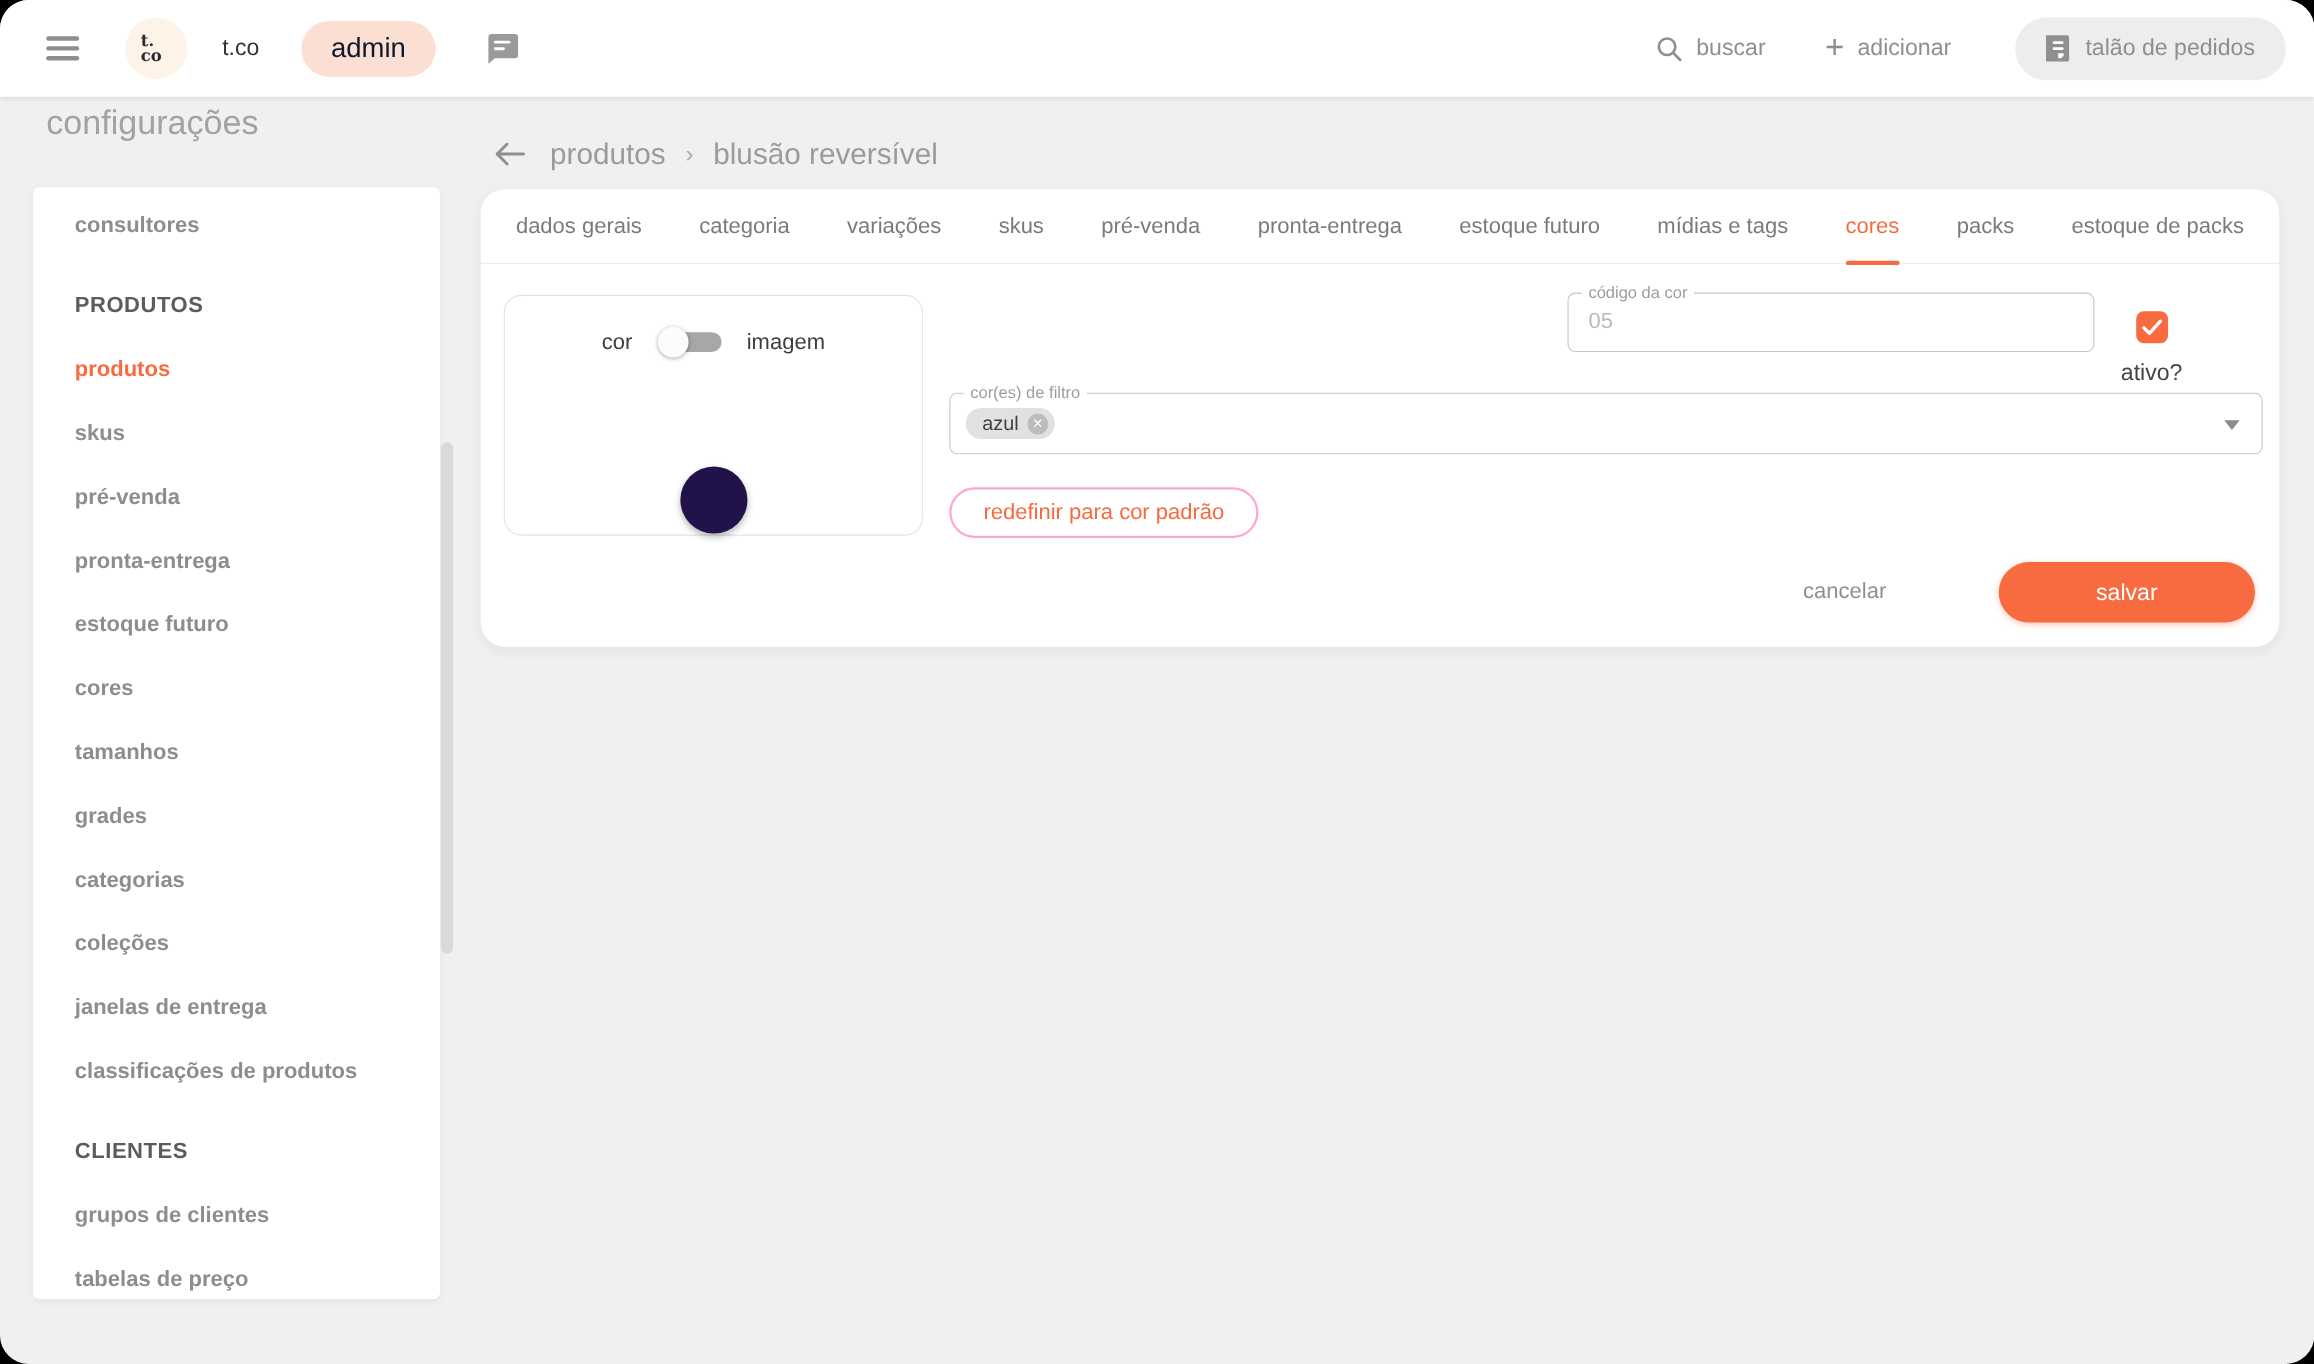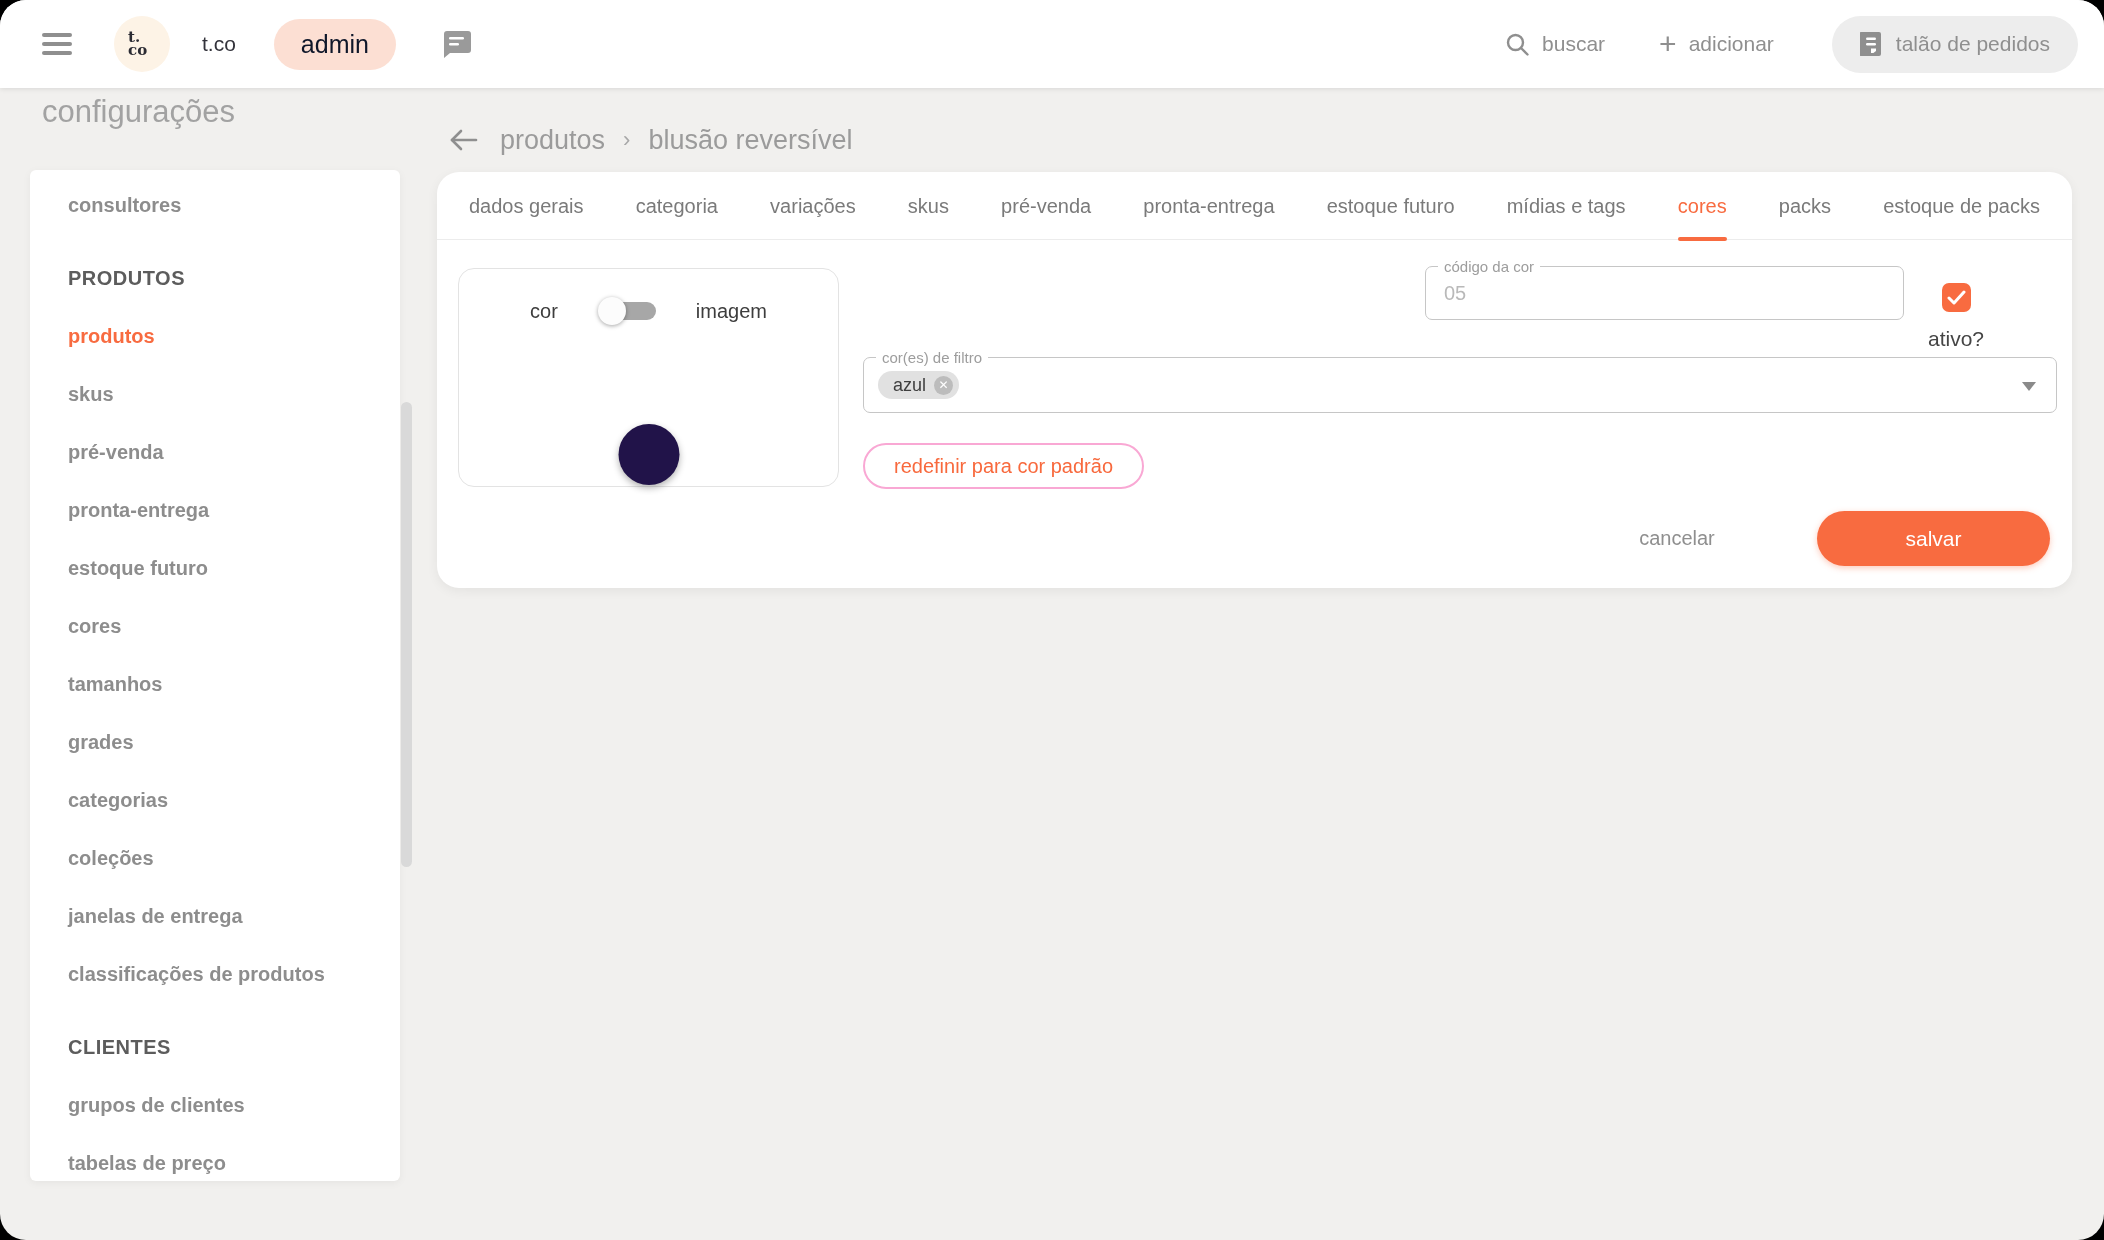--- a/index.html
+++ b/index.html
@@ -46,21 +46,21 @@
         box-shadow:0 3px 12px rgba(0,0,0,.06);}
   .tabs{display:flex;justify-content:space-between;height:68px;padding:0 32px;
         border-bottom:1px solid #ececec;}
   .tab{position:relative;font-size:20px;color:#7a7a7a;cursor:pointer;white-space:nowrap;height:68px;
        display:flex;align-items:center;}
   .tab.active{color:#f86b40;}
   .tab.active::after{content:"";position:absolute;left:0;right:0;bottom:-1px;height:4px;border-radius:2px;background:#f86b40;}
 
   
   .type-box{position:absolute;left:21px;top:96px;width:381px;height:219px;border:1px solid #e3e3e3;border-radius:16px;}
-  .type-row{position:absolute;left:0;right:0;top:28px;display:flex;align-items:center;justify-content:center;gap:40px;}
+  .type-row{position:absolute;left:0;right:0;top:28px;display:flex;align-items:center;justify-content:center;gap:23px;}
   .type-label{font-size:20px;color:#3d3d3d;}
   .toggle{position:relative;width:58px;height:28px;cursor:pointer;}
   .toggle .track{position:absolute;left:3px;right:0;top:5px;height:18px;border-radius:9px;background:#a7a7a7;}
   .toggle .thumb{position:absolute;left:0;top:0;width:28px;height:28px;border-radius:50%;background:#fcfcfc;
                  box-shadow:0 1px 4px rgba(0,0,0,.35);}
   .swatch{position:absolute;left:50%;top:155px;transform:translateX(-50%);width:61px;height:61px;border-radius:50%;
           box-shadow:0 3px 7px rgba(0,0,0,.3);}
 
   
   .field{position:absolute;border:1px solid #c6c6c6;border-radius:7px;background:#fff;}

